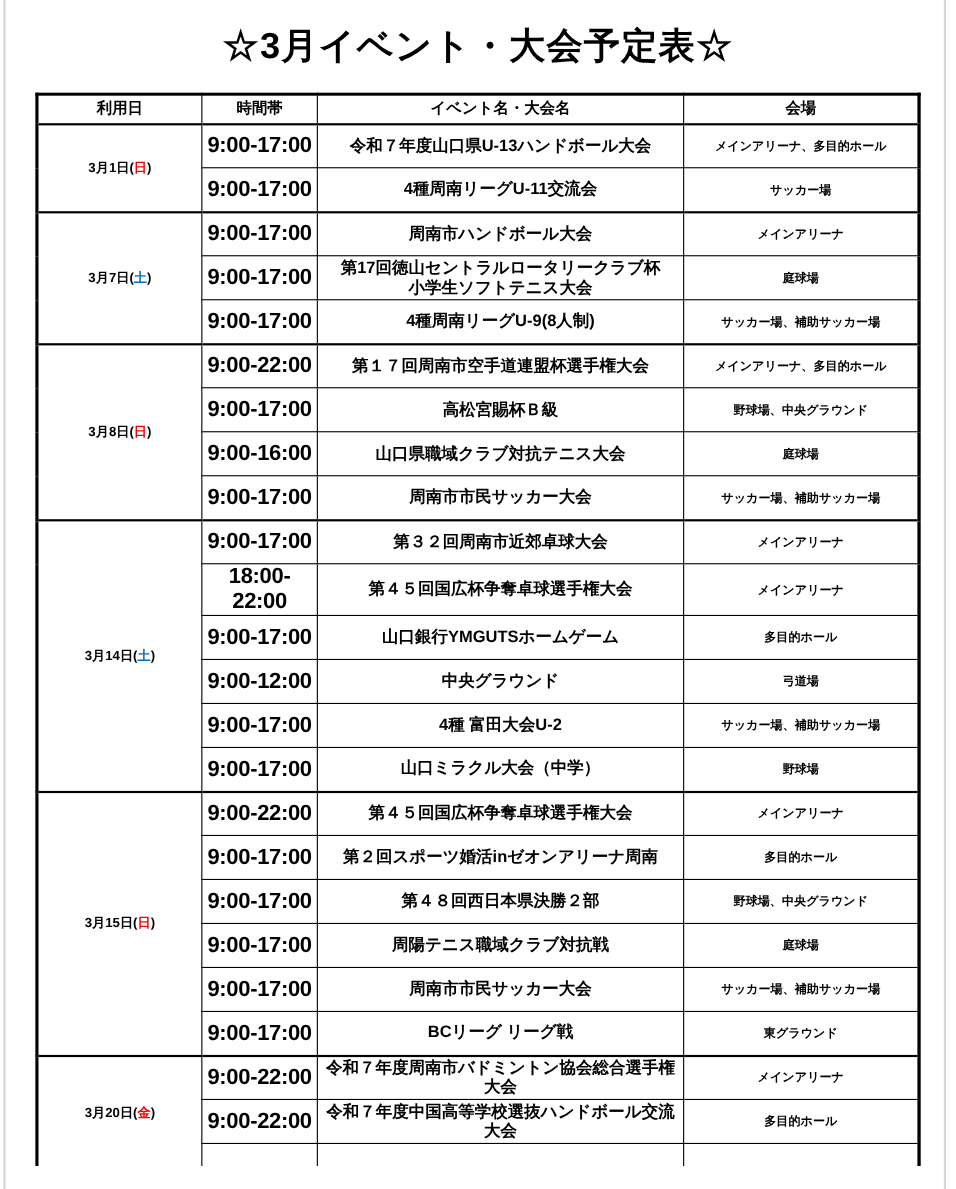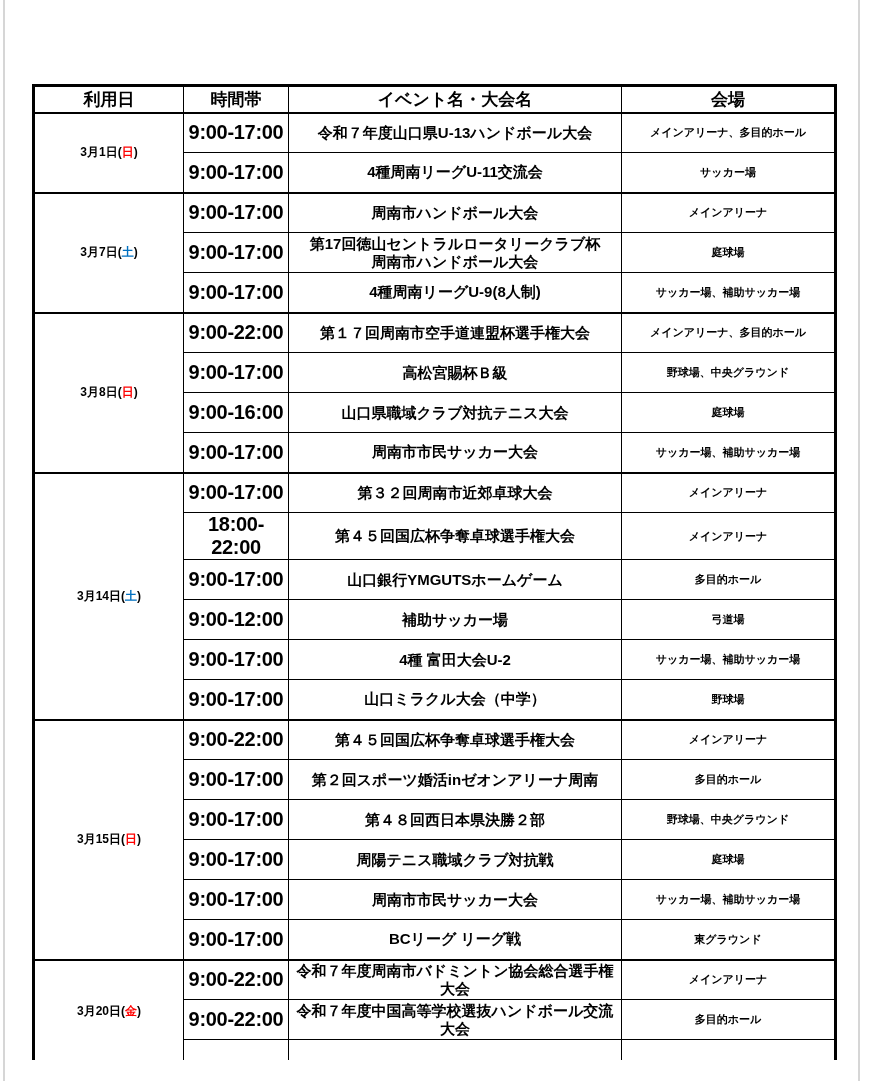--- a/index.html
+++ b/index.html
@@ -25,36 +25,37 @@
     border:3px solid #000;
   }
   col.c-date  { width:150px; }
   col.c-time  { width:105px; }
   col.c-event { width:333px; }
   col.c-venue { width:214px; }
   th, td {
     border:1px solid #000; text-align:center; vertical-align:middle;
     font-weight:bold; overflow:hidden; padding:0 2px;
   }
-  thead th { height:27px; font-size:17px; border-bottom:2px solid #000; }
+  thead th { height:27px; font-size:14px; border-bottom:2px solid #000; }
   tbody td { height:40px; }
   tr.group-start td { border-top:2px solid #000; }
   td.date-cell  { font-size:12px; border-left:3px solid #000; }
   td.time-cell  { font-size:20px; letter-spacing:-0.3px; }
   td.event-cell { font-size:15px; white-space:pre-line; line-height:1.2; }
   td.venue-cell { font-size:11px; border-right:3px solid #000; }
   tr.partial td { height:24px; }
 </style>
 </head>
 <body>
 
 <div class="page">
   <div class="edge-line edge-left"></div>
   <div class="edge-line edge-right"></div>
 
+  <h1 class="title">☆3月イベント・大会予定表☆</h1>
 
   <div class="table-wrap">
     <table class="schedule">
       <colgroup>
         <col class="c-date">
           <col class="c-time">
           <col class="c-event">
           <col class="c-venue">
       </colgroup>
       <thead>
@@ -79,21 +80,21 @@
           </tr>
           <tr class="group-start">
             <td class="date-cell" rowspan="3"><span>3月7日(</span><span style="color: rgb(0, 112, 192);">土</span><span>)</span></td>
             <td class="time-cell">9:00-17:00</td>
             <td class="event-cell">周南市ハンドボール大会</td>
             <td class="venue-cell">メインアリーナ</td>
           </tr>
           <tr>
             <td class="time-cell">9:00-17:00</td>
             <td class="event-cell">第17回徳山セントラルロータリークラブ杯
-周南市ハンドボール大会</td>
+小学生ソフトテニス大会</td>
             <td class="venue-cell">庭球場</td>
           </tr>
           <tr>
             <td class="time-cell">9:00-17:00</td>
             <td class="event-cell">4種周南リーグU-9(8人制)</td>
             <td class="venue-cell">サッカー場、補助サッカー場</td>
           </tr>
           <tr class="group-start">
             <td class="date-cell" rowspan="4"><span>3月8日(</span><span style="color: rgb(255, 0, 0);">日</span><span>)</span></td>
             <td class="time-cell">9:00-22:00</td>
@@ -126,21 +127,21 @@
             <td class="event-cell">第４５回国広杯争奪卓球選手権大会</td>
             <td class="venue-cell">メインアリーナ</td>
           </tr>
           <tr>
             <td class="time-cell">9:00-17:00</td>
             <td class="event-cell">山口銀行YMGUTSホームゲーム</td>
             <td class="venue-cell">多目的ホール</td>
           </tr>
           <tr>
             <td class="time-cell">9:00-12:00</td>
-            <td class="event-cell">補助サッカー場</td>
+            <td class="event-cell">中央グラウンド</td>
             <td class="venue-cell">弓道場</td>
           </tr>
           <tr>
             <td class="time-cell">9:00-17:00</td>
             <td class="event-cell">4種 富田大会U-2</td>
             <td class="venue-cell">サッカー場、補助サッカー場</td>
           </tr>
           <tr>
             <td class="time-cell">9:00-17:00</td>
             <td class="event-cell">山口ミラクル大会（中学）</td>

